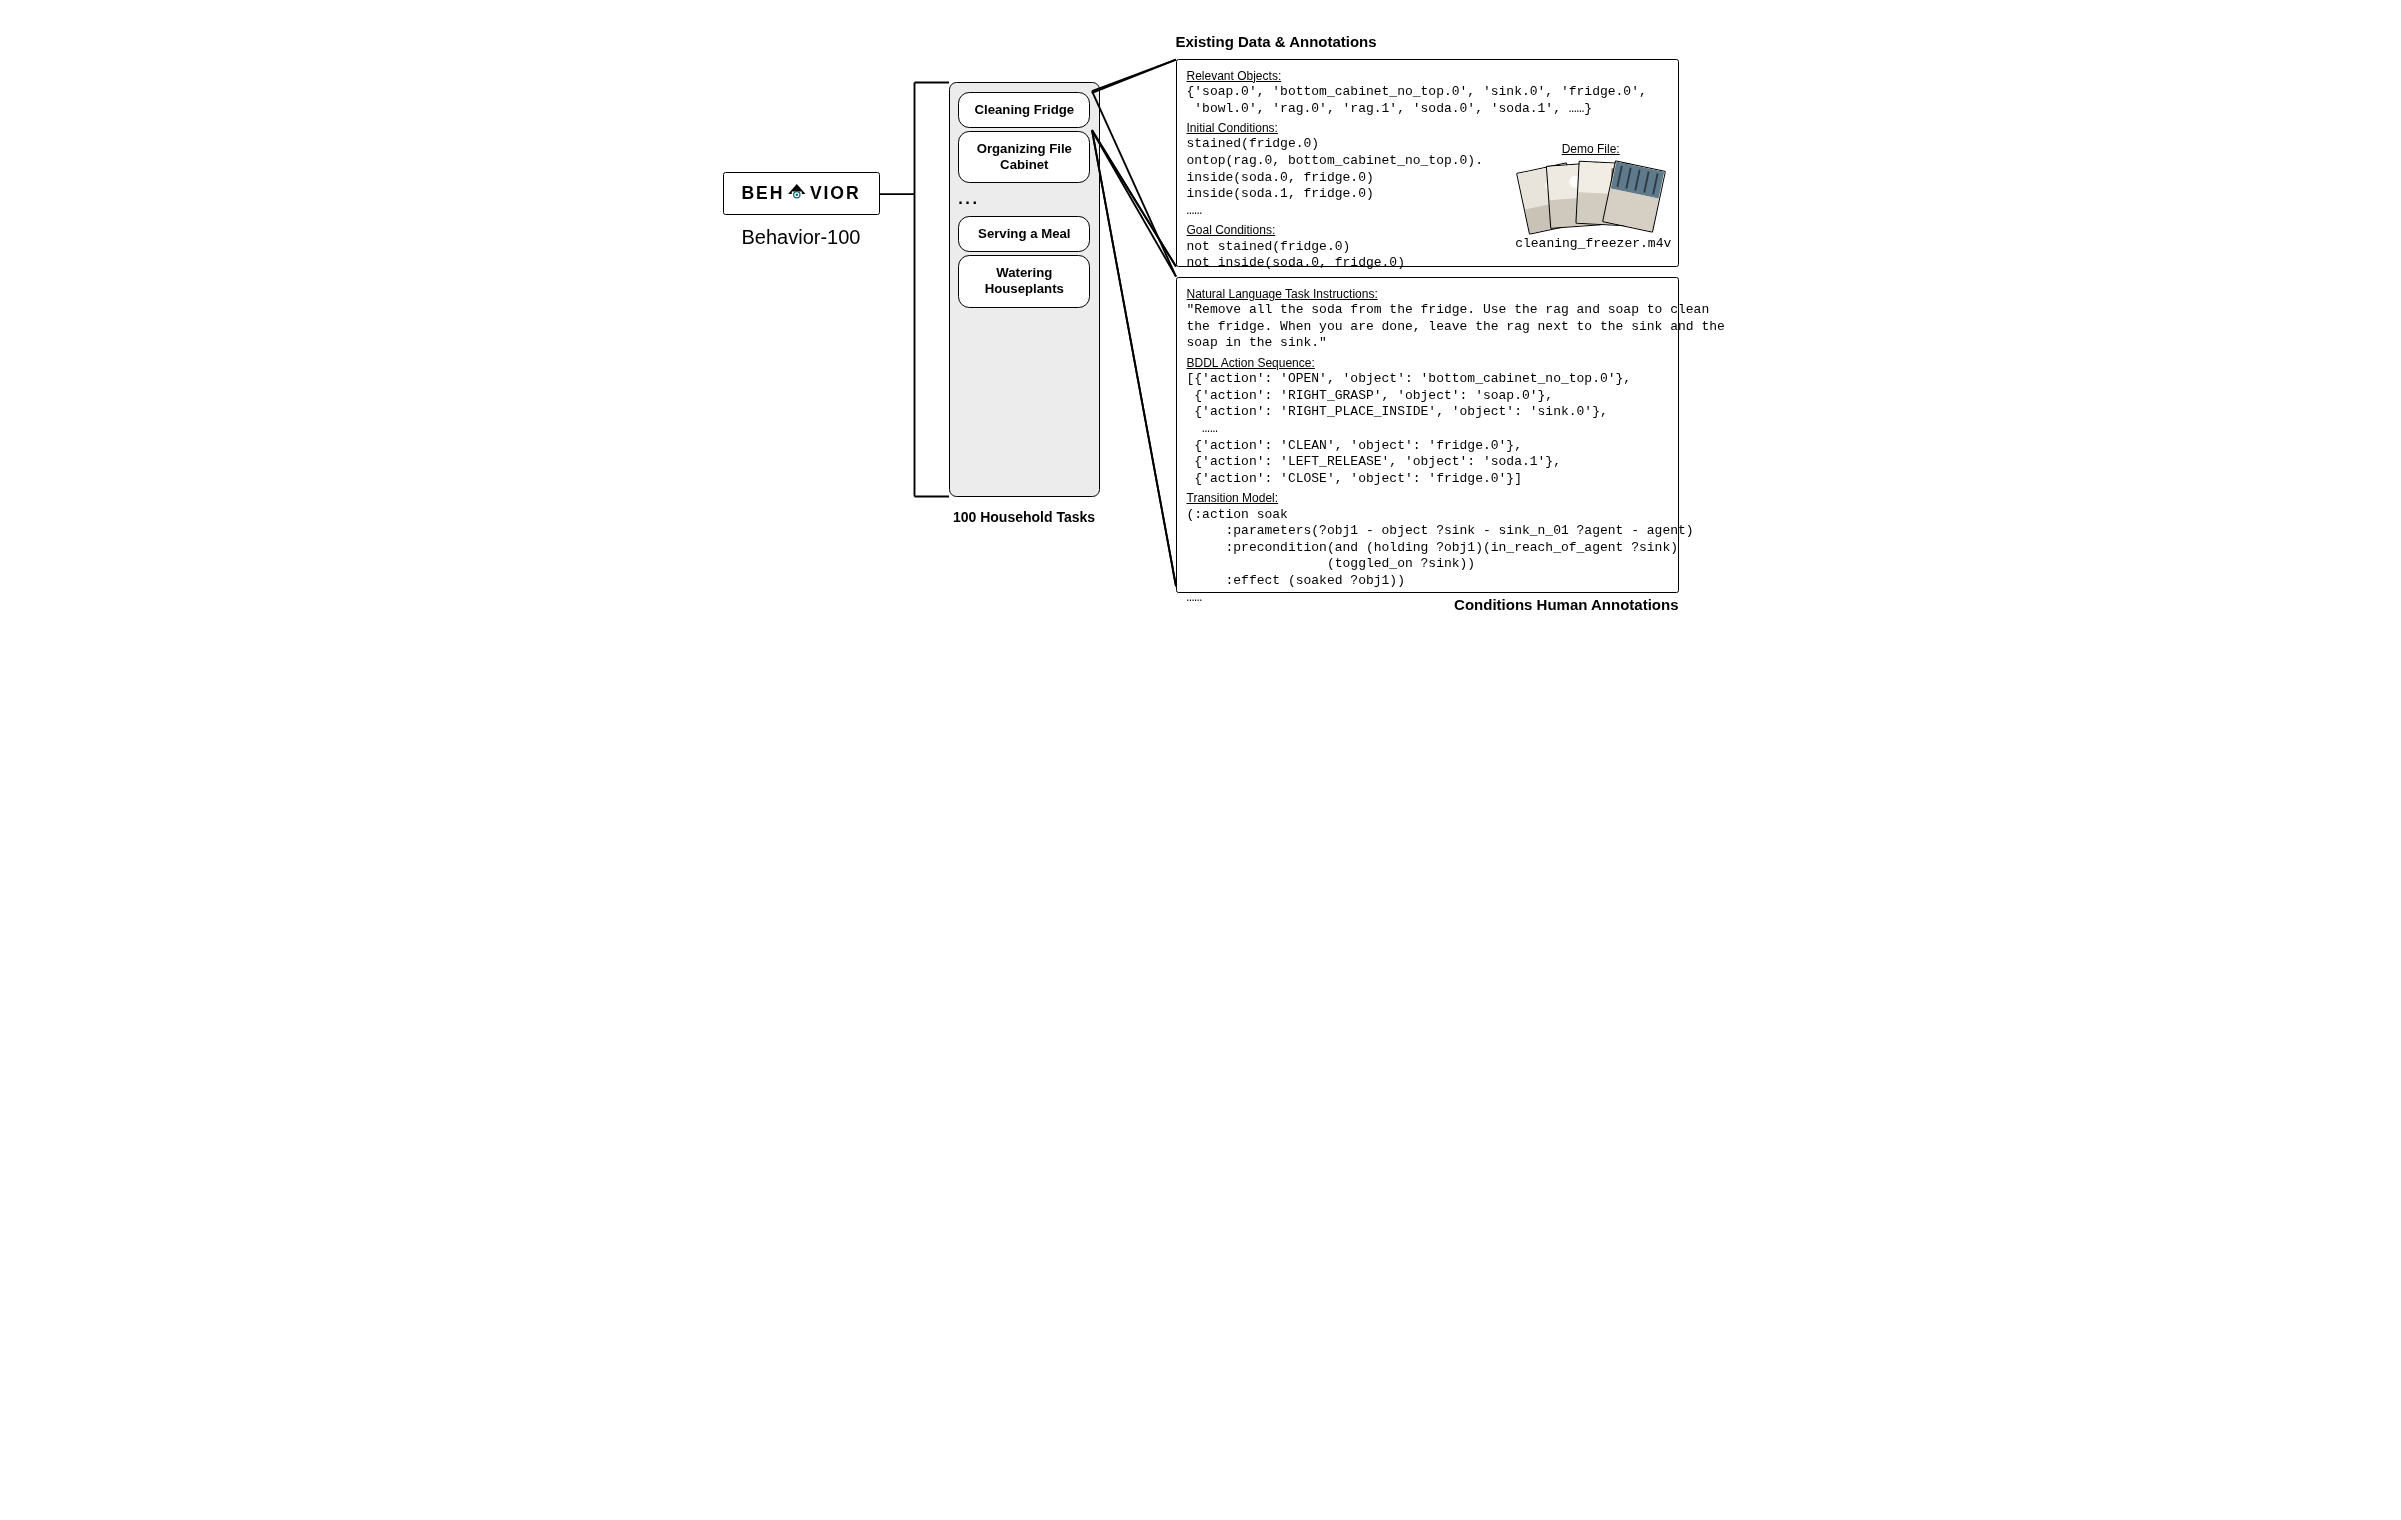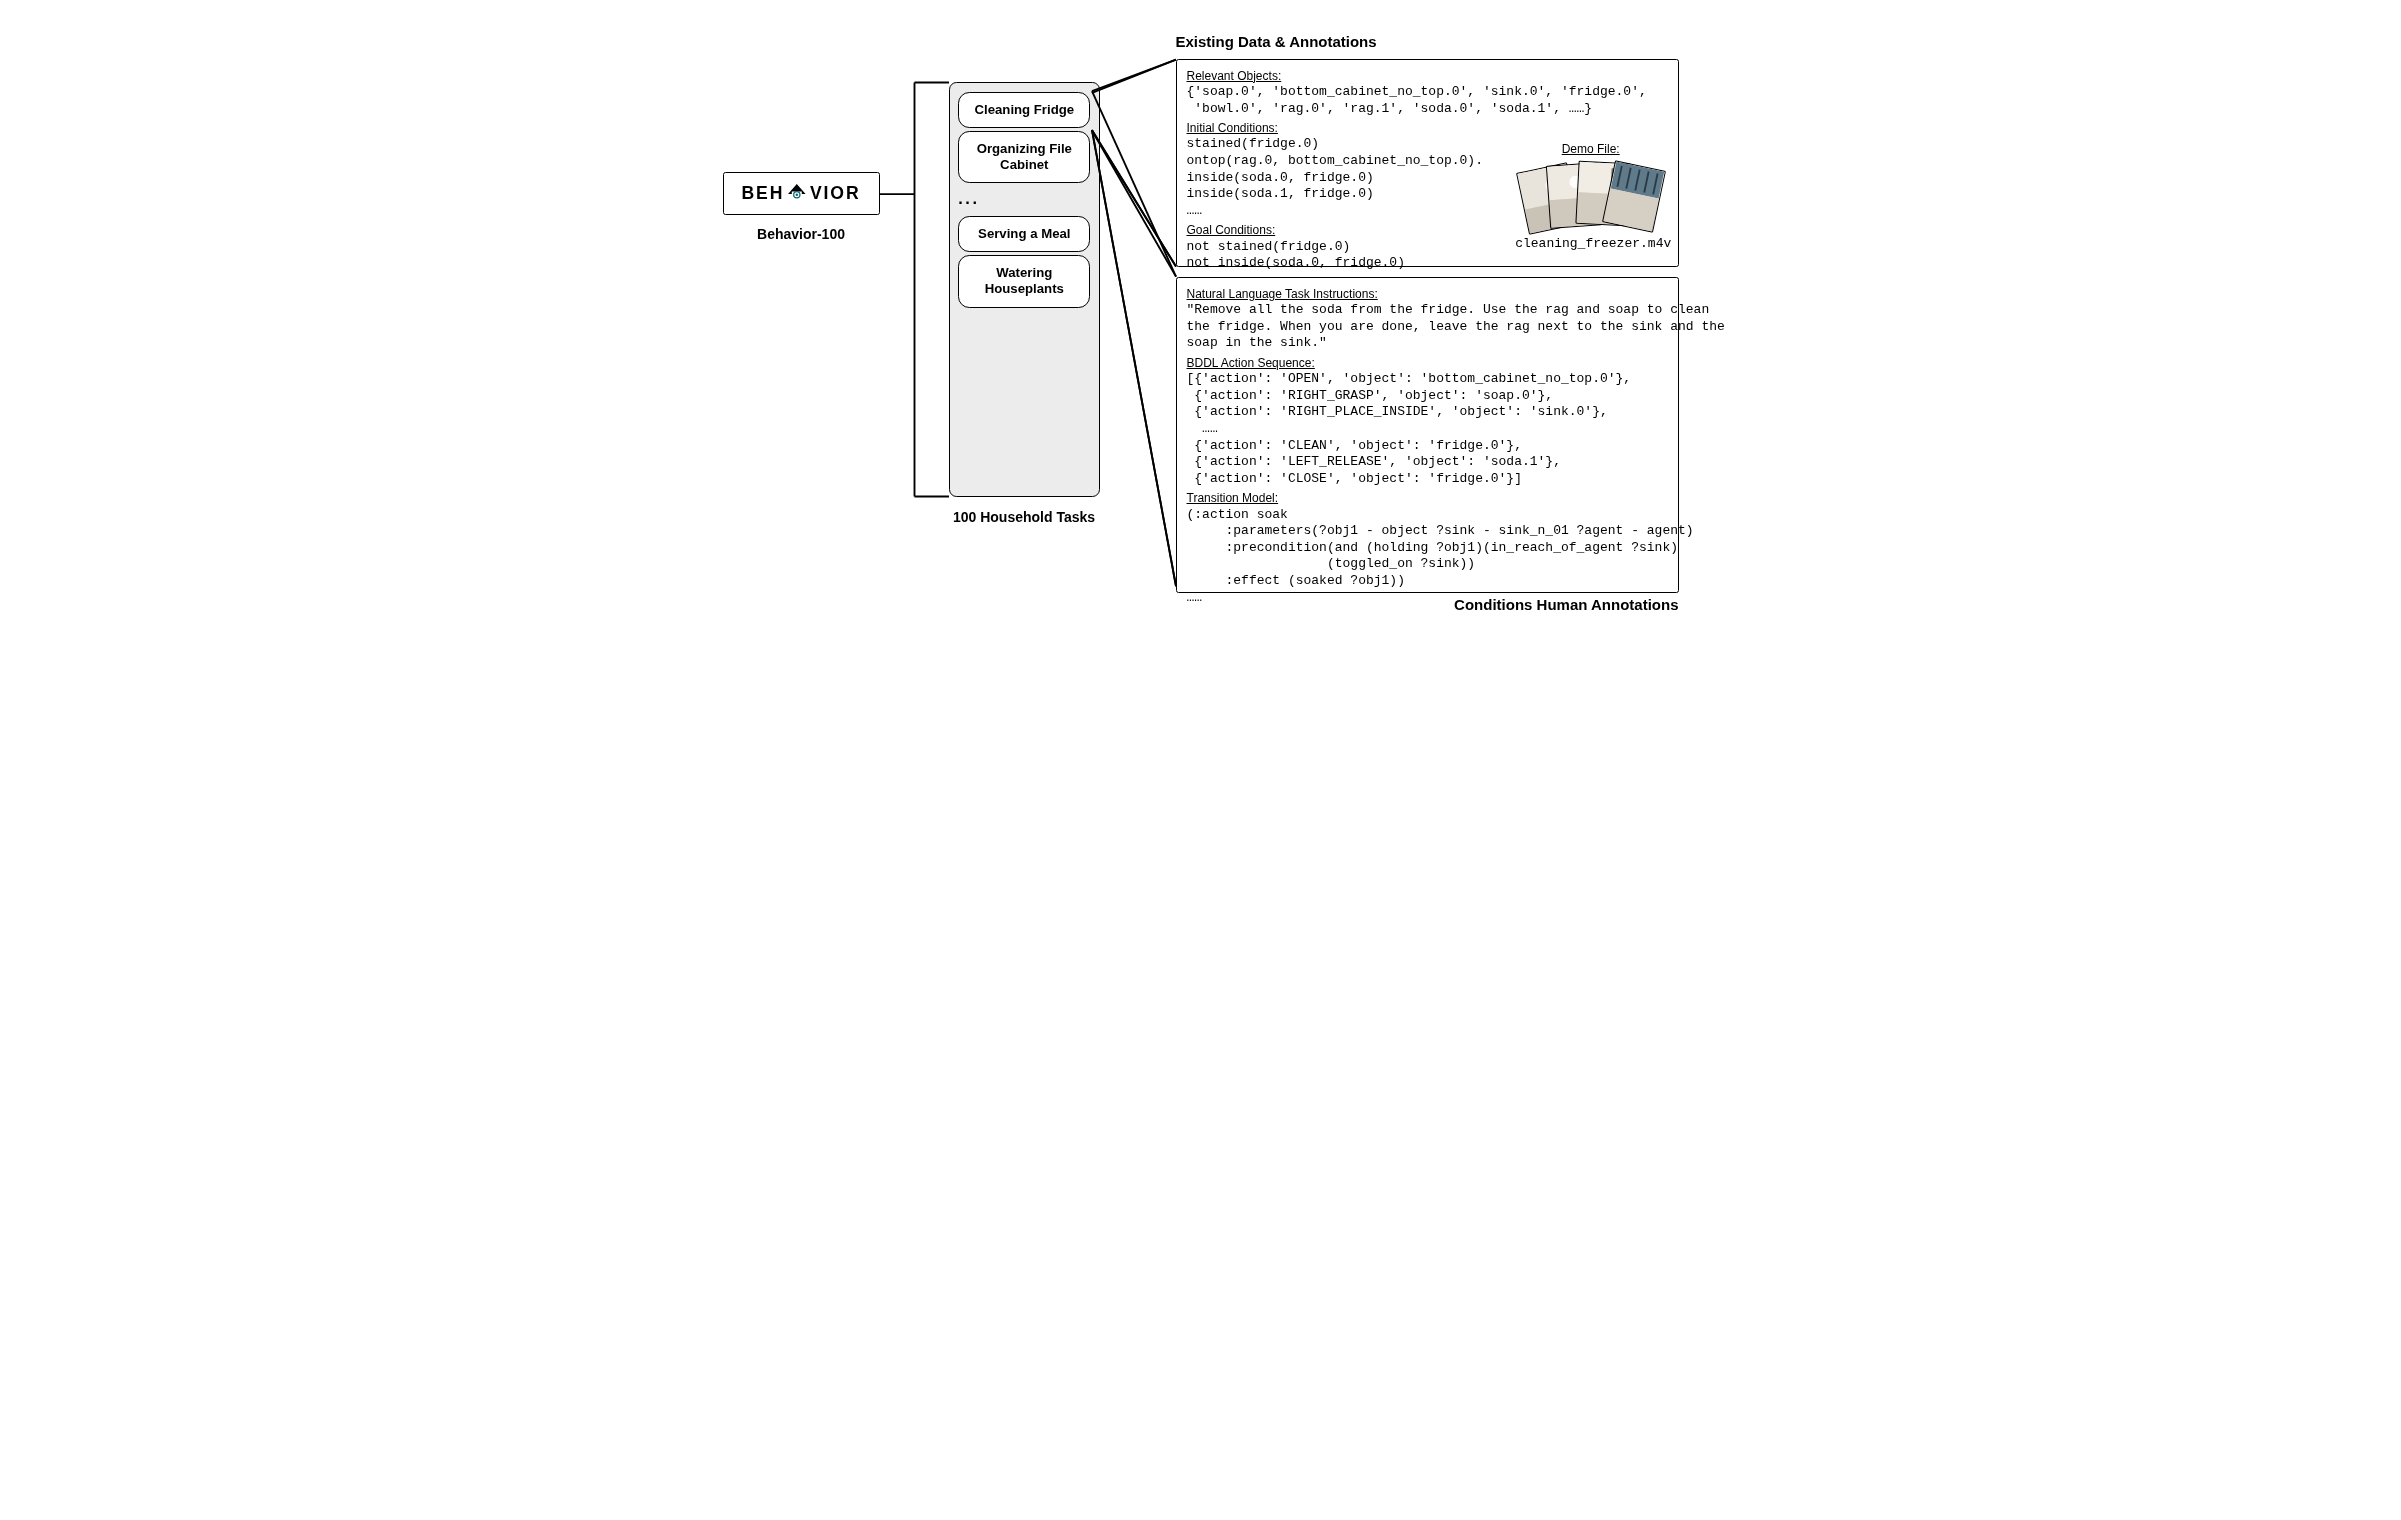--- a/index.html
+++ b/index.html
@@ -40,22 +40,22 @@
   .behavior-logo .house-icon {
     display: inline-block;
     vertical-align: middle;
   }
   .behavior-caption {
     position: absolute;
     left: 0;
     top: 201px;
     width: 157px;
     text-align: center;
-    font-weight: 700;
-    font-size: 14px;
+    font-weight: 400;
+    font-size: 20px;
   }
   .tasks-panel {
     position: absolute;
     left: 226px;
     top: 57px;
     width: 151px;
     height: 415px;
     border: 1.9px solid #000;
     border-radius: 7.5px;
     background: #ececec;

